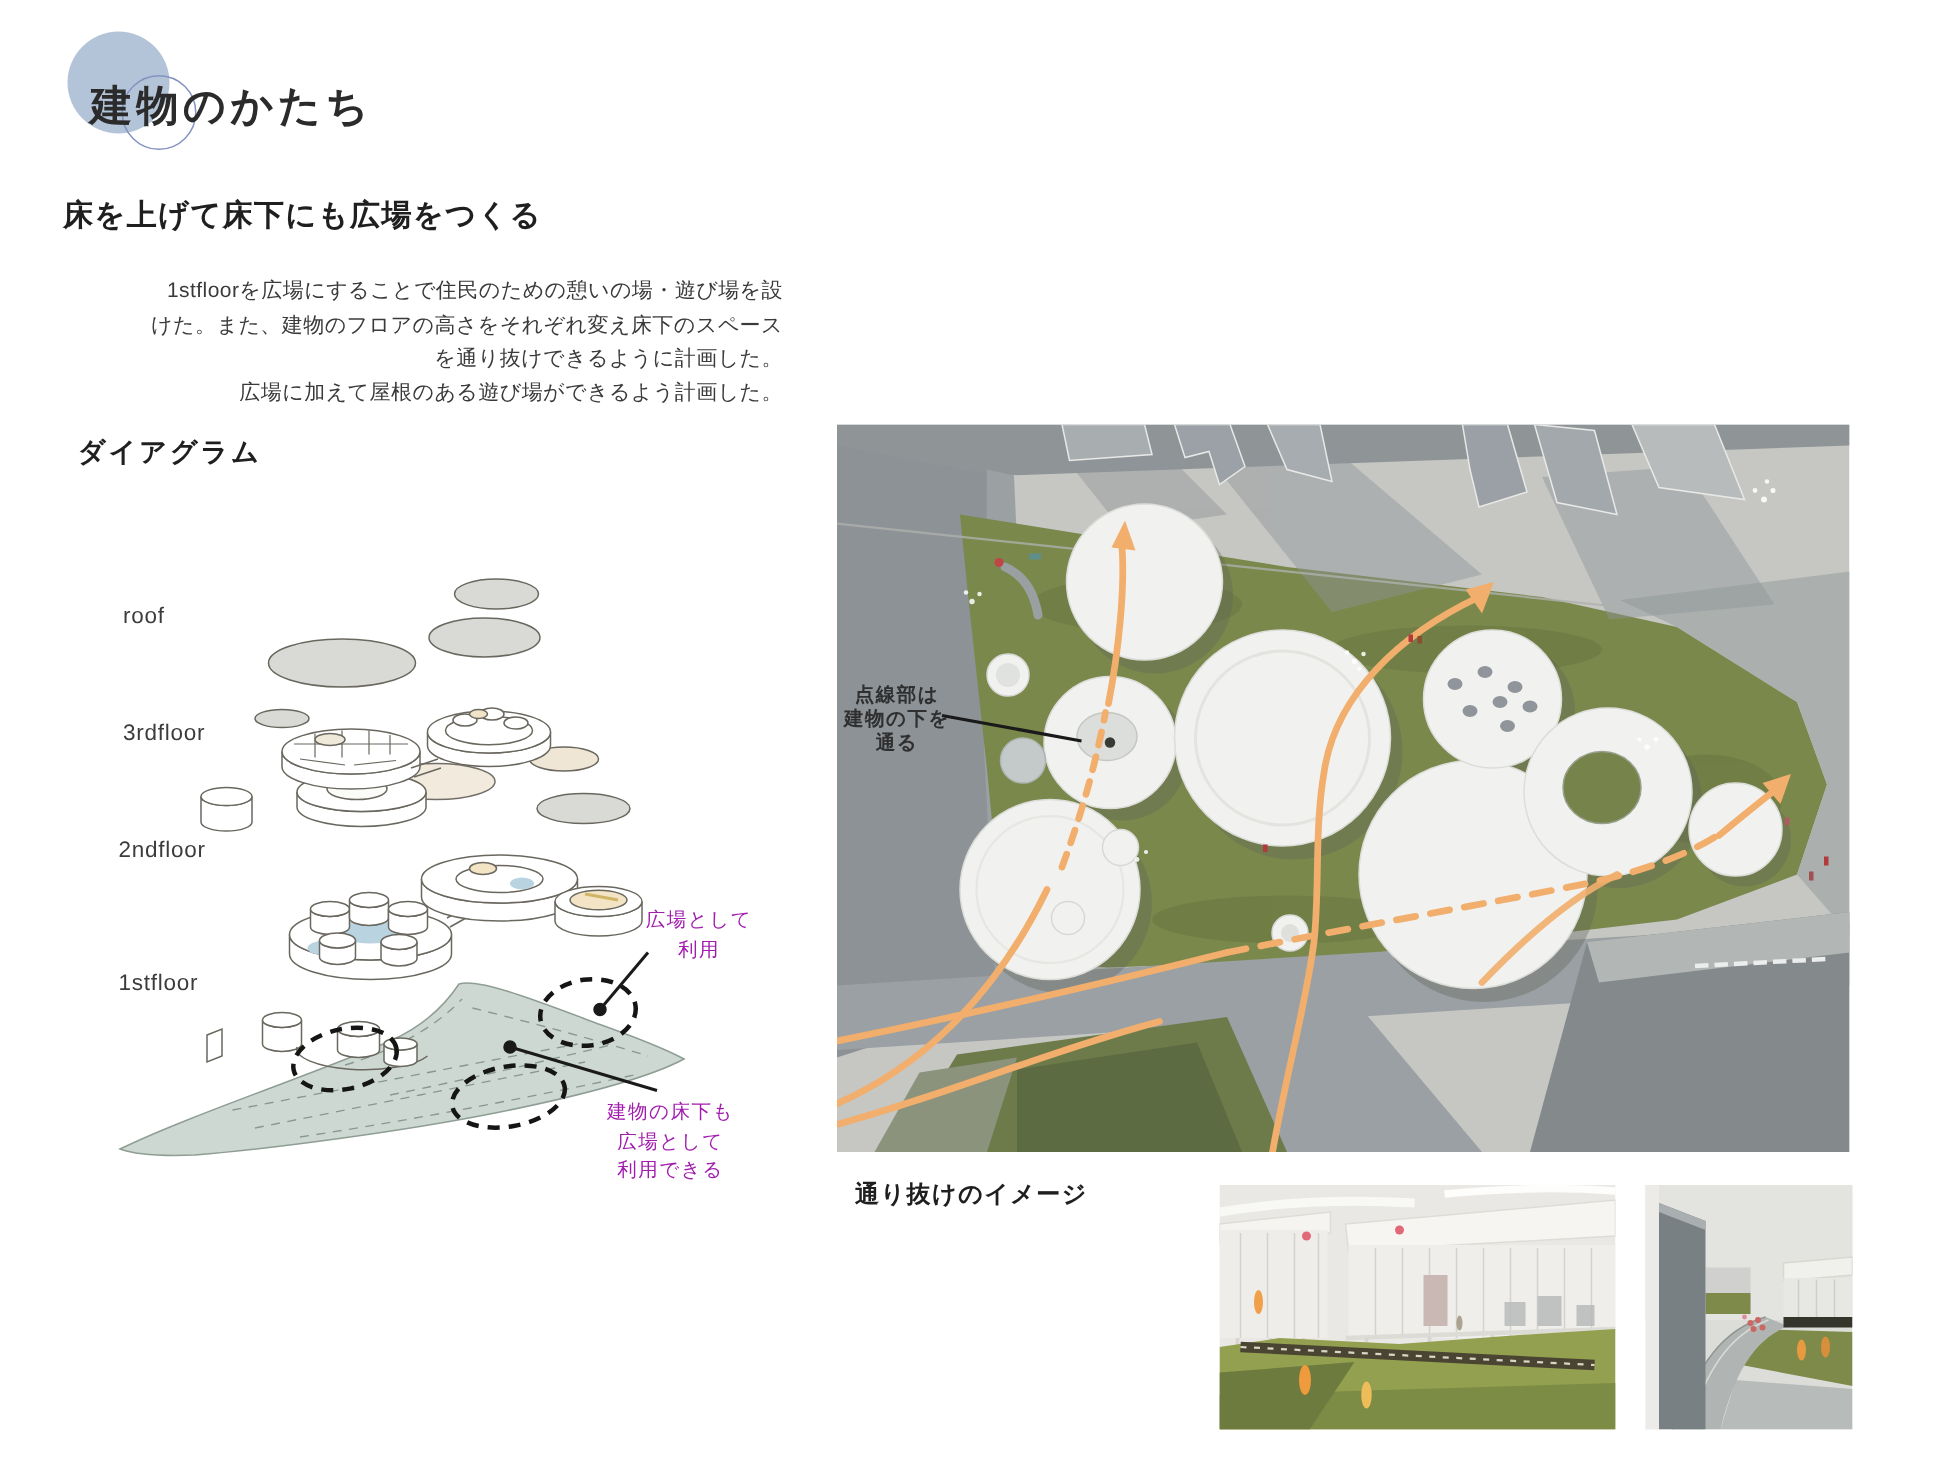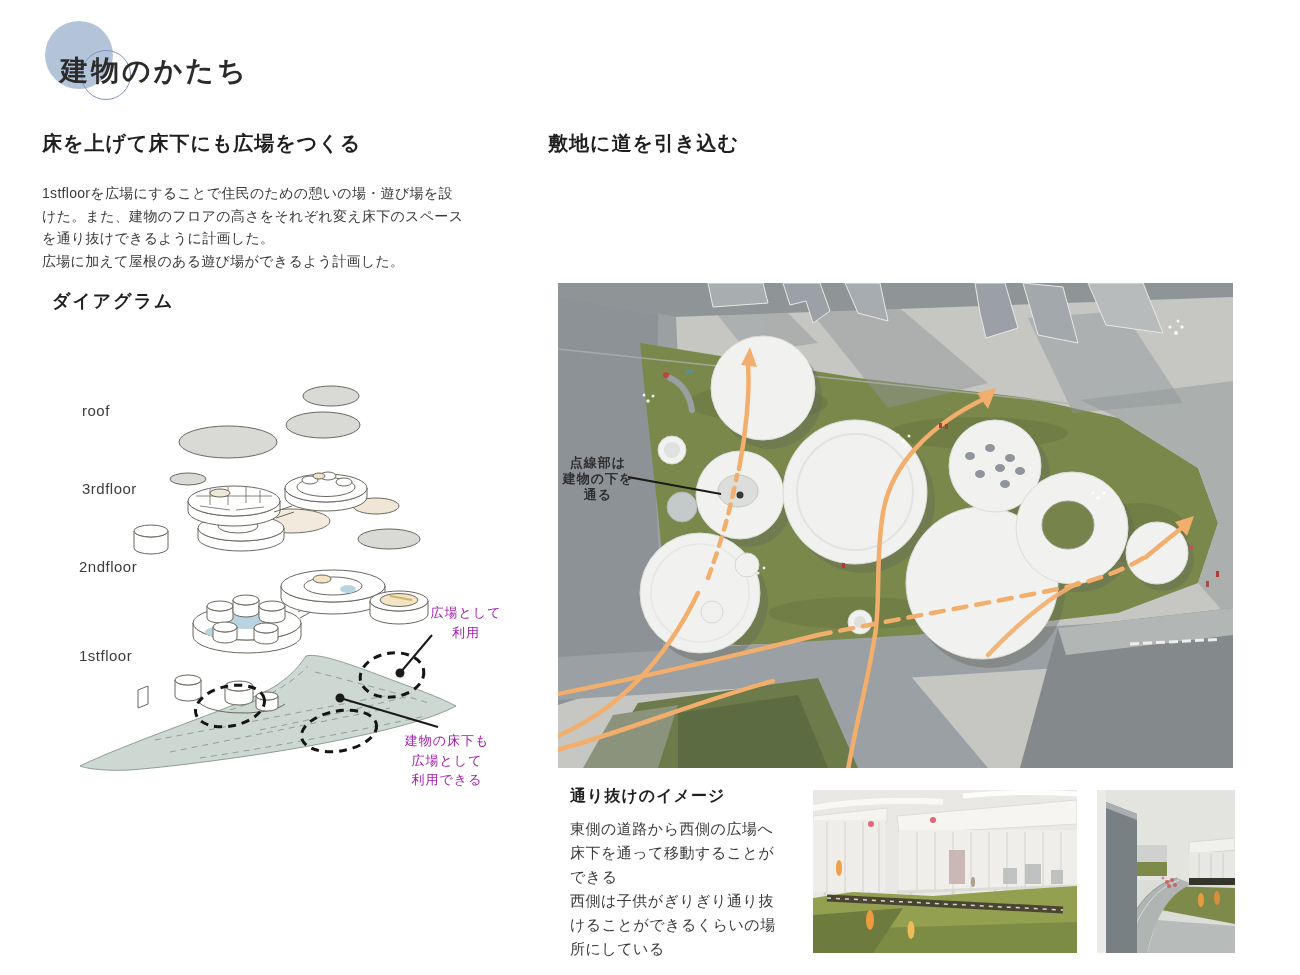--- a/index.html
+++ b/index.html
@@ -4,21 +4,21 @@
 <style>
   html,body{margin:0;padding:0;background:#ffffff;}
   body{font-family:"Liberation Sans","DejaVu Sans",sans-serif;color:#2e2e2e;}
   .page{position:relative;width:1300px;height:975px;background:#ffffff;overflow:hidden;}
   .abs{position:absolute;}
   .title-circle{width:68px;height:68px;border-radius:50%;background:#aebfd5;opacity:.92;}
   .title-ring{width:48px;height:48px;border-radius:50%;border:1.5px solid #8493c0;background:transparent;}
   .page-title{font-size:28px;font-weight:bold;letter-spacing:3px;color:#2b2b2b;}
   .h2{font-size:20px;font-weight:bold;letter-spacing:1px;color:#1f1f1f;}
   .h3{font-size:18px;font-weight:bold;letter-spacing:2px;color:#1f1f1f;}
-  .body-text{font-size:14px;line-height:22.5px;color:#3a3a3a;white-space:pre-line;letter-spacing:.3px;}
+  .body-text{font-size:14px;line-height:22.5px;color:#3a3a3a;white-space:pre-line;letter-spacing:.3px;text-align:right;}
   .floor-label{font-size:15px;color:#3c3c3c;letter-spacing:.5px;}
   .diag-note{font-size:13px;line-height:1.5;color:#a21caf;white-space:pre-line;text-align:center;letter-spacing:1px;}
   .photo-note{font-size:13px;line-height:16px;color:#2f2f2f;white-space:pre-line;text-align:center;letter-spacing:1px;font-weight:bold;}
   .cap-h{font-size:16px;font-weight:bold;letter-spacing:1px;color:#1f1f1f;}
   .cap-b{font-size:15px;line-height:24px;color:#3a3a3a;white-space:pre-line;letter-spacing:.5px;}
   svg{display:block;}
 </style>
 </head>
 <body>
 
@@ -140,21 +140,20 @@
         <circle cx="280" cy="318" r="3.5"></circle>
     </g>
   </svg>
 
   <div class="abs diag-note" style="left:408px;top:603px;width:116px;">広場として
 利用</div>
   <div class="abs diag-note" style="left:392px;top:731px;width:110px;">建物の床下も
 広場として
 利用できる</div>
 
-  <div class="abs h2" style="left:548px;top:130px;">敷地に道を引き込む</div>
 
   <svg class="abs" style="left:558px;top:283px;" width="675" height="485" viewBox="0 0 675 485">
     <rect width="675" height="485" fill="#c6c7c3"></rect>
     <polygon points="0,0 675,0 675,14 0,38" fill="#8f9497"></polygon>
     <polygon points="0,14 105,34 118,215 112,386 0,422" fill="#8d9297"></polygon>
     <polygon points="100,30 118,34 126,215 118,382 106,380 98,215" fill="#9ba0a3"></polygon>
 
     <polygon points="82,60 300,95 470,115 560,135 640,185 660,240 640,300 560,330 430,345 300,358 180,362 112,355 100,230 88,120" fill="#7b884c"></polygon>
     <g fill="#67763f" opacity=".5">
       <ellipse cx="200" cy="120" rx="70" ry="18"></ellipse>
@@ -293,26 +292,20 @@
       <rect x="284" y="280" width="3" height="5" fill="#b23a3a"></rect>
     </g>
 
     <line x1="70" y1="194" x2="163" y2="211" stroke="#1a1a1a" stroke-width="2.2"></line>
   </svg>
   <div class="abs photo-note" style="left:559px;top:455px;width:78px;">点線部は
 建物の下を
 通る</div>
 
   <div class="abs cap-h" style="left:570px;top:786px;">通り抜けのイメージ</div>
-  <div class="abs cap-b" style="left:570px;top:817px;width:235px;">東側の道路から西側の広場へ
-床下を通って移動することが
-できる
-西側は子供がぎりぎり通り抜
-けることができるくらいの場
-所にしている</div>
 
   <svg class="abs" style="left:813px;top:790px;" width="264" height="163" viewBox="0 0 264 163">
     <rect width="264" height="163" fill="#eae8e4"></rect>
     <path d="M0,18 Q60,8 130,12" fill="none" stroke="#f8f8f5" stroke-width="6"></path>
     <path d="M150,6 Q210,0 264,4" fill="none" stroke="#fdfdfb" stroke-width="5"></path>
     <polygon points="84,26 264,10 264,34 86,44" fill="#f6f5f1" stroke="#ddddd8"></polygon>
     <rect x="86" y="40" width="178" height="62" fill="#efeeea"></rect>
     <g stroke="#d3d2cd" stroke-width="1">
       <line x1="104" y1="42" x2="104" y2="102"></line>
         <line x1="122" y1="42" x2="122" y2="102"></line>

